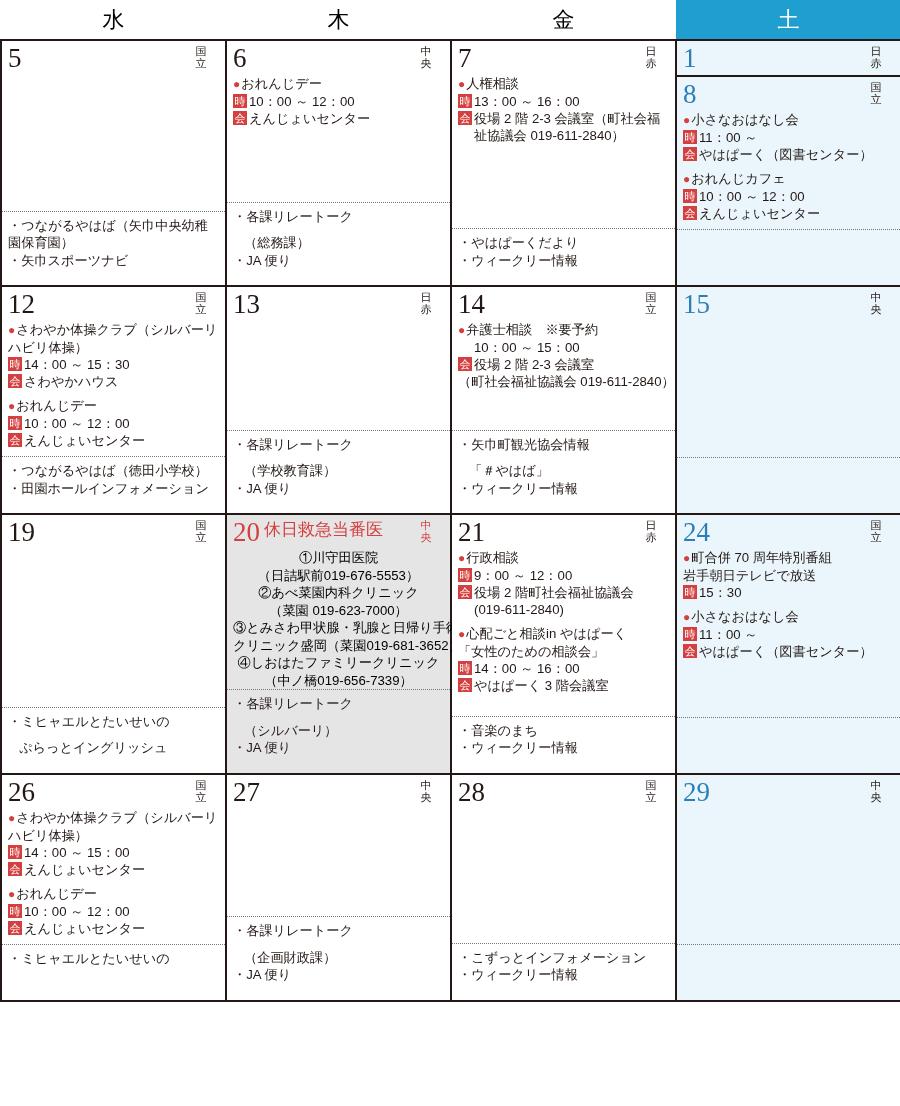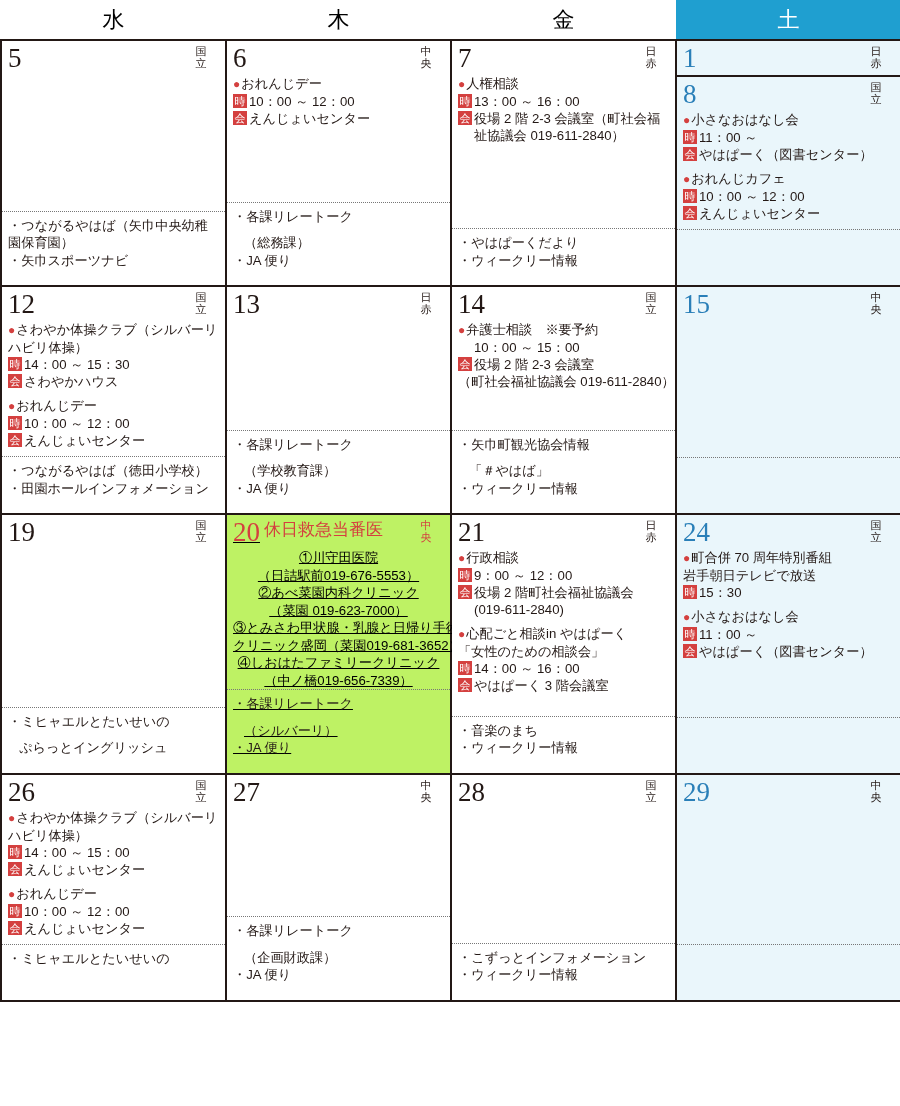--- a/index.html
+++ b/index.html
@@ -43,22 +43,21 @@
     vertical-align: top;
     padding: 0;
     height: 148px;
     position: relative;
     background: #ffffff;
   }
   td.day.sat {
     background: #eaf6fb;
   }
   td.day.emerg {
-    background: #bef264;
-    text-decoration: underline;
+    background: #e5e5e5;
   }
 
   .cellwrap {
     position: relative;
     height: 100%;
     display: flex;
     flex-direction: column;
   }
 
   .daytop {

